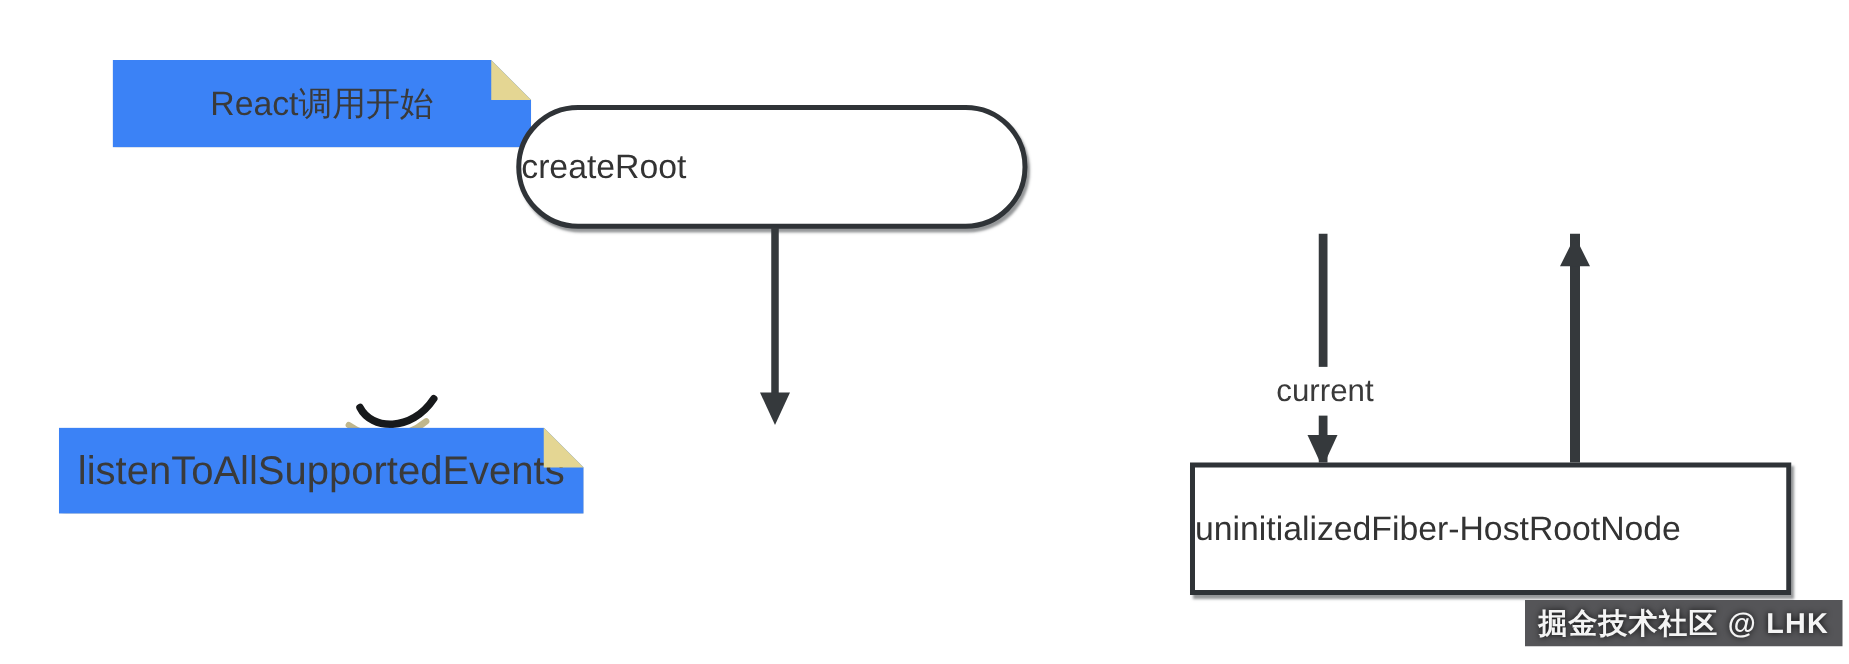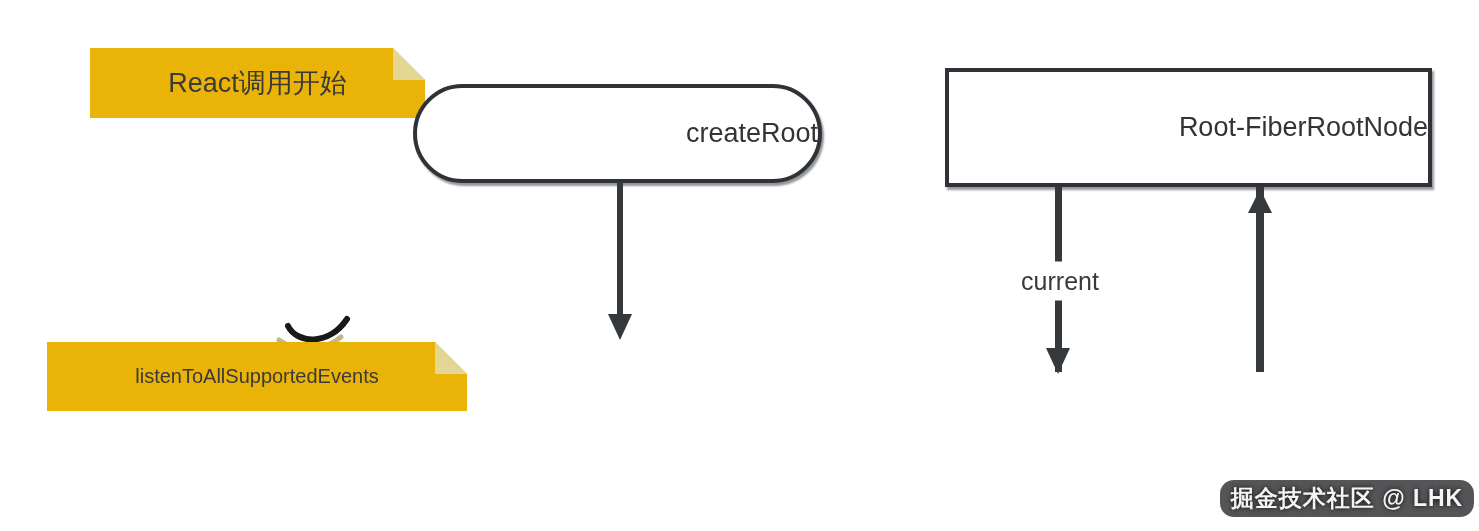--- a/index.html
+++ b/index.html
@@ -7,39 +7,39 @@
     position:relative;
     width:1479px;height:531px;
     background:#ffffff;
     overflow:hidden;
     font-family:"Liberation Sans","DejaVu Sans",sans-serif;
     color:#333639;
   }
   
   .note{
     position:absolute;
-    background:#eab308;
+    background:#3b82f6;
     display:flex;align-items:center;justify-content:center;
     font-size:27px;color:#3a3a3a;
     clip-path:polygon(0 0, calc(100% - 32px) 0, 100% 32px, 100% 100%, 0 100%);
     box-shadow:2px 3px 4px rgba(90,85,50,.35);
   }
   .note .fold{
     position:absolute;top:0;right:0;width:32px;height:32px;
     background:linear-gradient(to bottom left, rgba(0,0,0,0) 50%, #E4D693 50%);
   }
   .note1{left:90px;top:48px;width:335px;height:70px;}
-  .note2{left:47px;top:342px;width:420px;height:69px;font-size:20px;}
+  .note2{left:47px;top:342px;width:420px;height:69px;font-size:32px;}
   
   .node{
     position:absolute;
     background:#ffffff;
     border:4px solid #2F3337;
     box-sizing:border-box;
-    display:flex;align-items:center;justify-content:flex-end;
+    display:flex;align-items:center;justify-content:flex-start;
     font-size:27px;color:#333;
     box-shadow:2px 3px 2px rgba(44,48,52,.5);
   }
   .pill{left:413px;top:84px;width:409px;height:99px;border-radius:50px;}
   .box-reactdom{left:465px;top:338px;width:301px;height:116px;font-size:28px;}
   .box-fiberroot{left:945px;top:68px;width:487px;height:119px;}
   .box-hostroot{left:952px;top:370px;width:481px;height:106px;}
   
   .vline{position:absolute;background:#35393C;}
   .line-create{left:617px;top:182px;width:6px;height:134px;}
@@ -51,36 +51,37 @@
   .arr-create{left:608px;top:314px;}
   .arr-current{left:1046px;top:348px;}
   .arr-statenode{left:1248px;top:189px;}
   .edge-label{
     position:absolute;
     background:#ffffff;
     padding:5px 10px;
     font-size:25px;color:#3a3a3a;
     transform:translate(-50%,-50%);
     white-space:nowrap;
+    margin-top:32px;
   }
   .lbl-current{left:1060px;top:281px;}
   .lbl-statenode{left:1263px;top:291px;}
   
   .swoosh{position:absolute;left:255px;top:305px;width:120px;height:60px;}
   .ring{
     position:absolute;left:271px;top:356px;width:22px;height:22px;
     border:3px solid rgba(120,115,90,.38);border-radius:50%;
   }
   .watermark{
     position:absolute;left:1220px;top:480px;width:254px;height:37px;
     background:rgba(62,62,65,.88);
     color:#f4f4f4;font-size:23px;font-weight:bold;letter-spacing:1px;
     display:flex;align-items:center;justify-content:center;
     text-shadow:0 0 5px rgba(0,0,0,.9);
-    border-radius:14px;
+    border-radius:0;
   }
 </style>
 </head>
 <body>
 
 <div class="stage">
 
   <svg class="swoosh" viewBox="0 0 120 60" xmlns="http://www.w3.org/2000/svg">
     <path d="M33 21 C 42 39, 74 41, 92 14" fill="none" stroke="#17191B" stroke-width="6" stroke-linecap="round"></path>
     <path d="M24 35 C 42 48, 68 47, 86 32" fill="none" stroke="#B5AA79" stroke-width="5" stroke-linecap="round" opacity="0.85"></path>
@@ -99,27 +100,27 @@
   <div class="arrow arrow-down arr-create"></div>
 
 
   <div class="ring"></div>
 
   <div class="note note2">
     <span>listenToAllSupportedEvents</span>
     <span class="fold"></span>
   </div>
 
-  <div class="node box-fiberroot">
-    <span>Root-FiberRootNode</span>
-  </div>
 
   <div class="vline line-current"></div>
   <div class="arrow arrow-down arr-current"></div>
   <div class="edge-label lbl-current">current</div>
 
   <div class="vline line-statenode"></div>
   <div class="arrow arrow-up arr-statenode"></div>
 
+  <div class="node box-hostroot">
+    <span>uninitializedFiber-HostRootNode</span>
+  </div>
 
   <div class="watermark">掘金技术社区 @ LHK</div>
 
 </div>
 
 </body></html>

